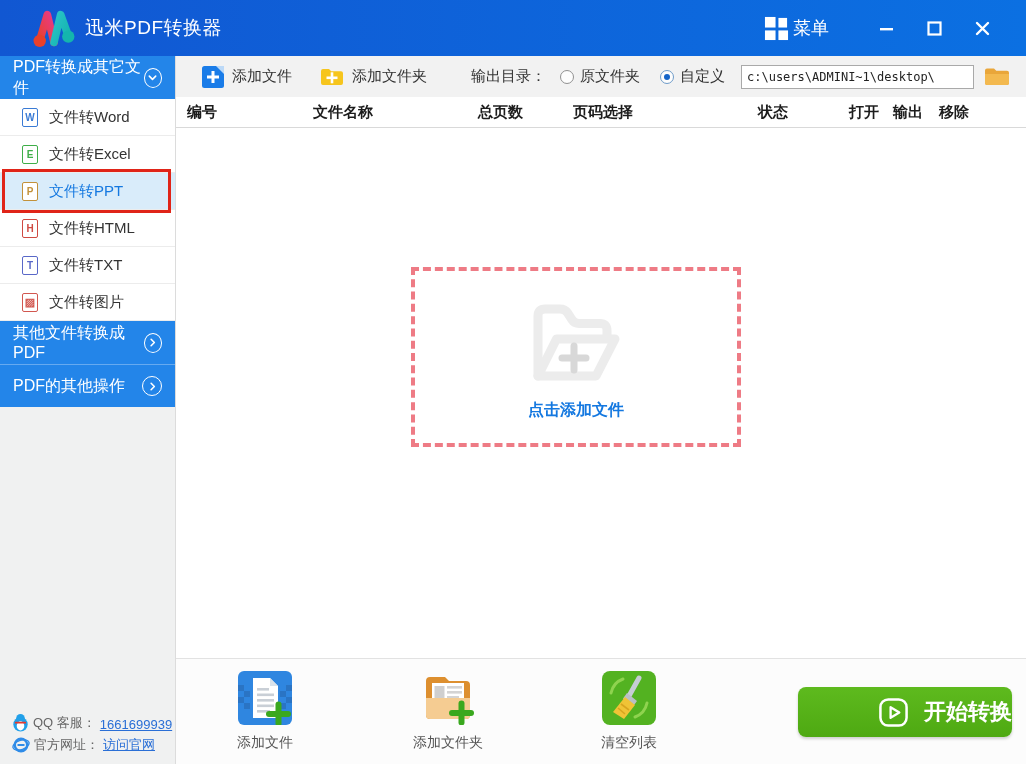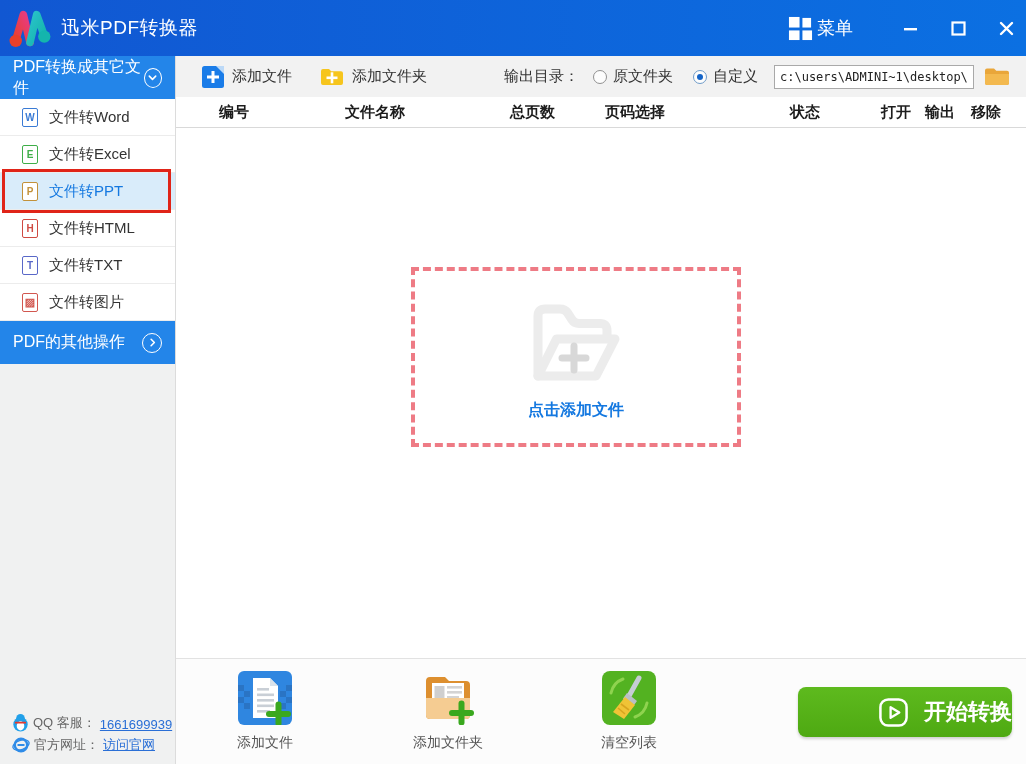--- a/index.html
+++ b/index.html
@@ -1,21 +1,21 @@
 <!DOCTYPE html>
 <html><head>
 <meta charset="utf-8">
 <style>
   * { margin:0; padding:0; box-sizing:border-box; }
   body { font-family:"Liberation Sans", sans-serif; background:#fff; }
   .app { position:relative; width:1026px; height:764px; overflow:hidden; background:#fff; }
 
   
   .titlebar { height:56px; background:linear-gradient(90deg,#1157d2,#0b70e2);
-    display:flex; align-items:center; padding:0 7px; }
+    display:flex; align-items:center; padding:0 31px; }
   .logo { width:46px; height:40px; margin-right:8px; }
   .app-title { color:#fff; font-size:19px; letter-spacing:.5px; }
   .tb-right { margin-left:auto; display:flex; align-items:center; }
   .menu-group { display:flex; align-items:center; gap:4px; color:#fff; font-size:18px; cursor:pointer; }
   .win-controls { display:flex; align-items:center; gap:30px; margin-left:48px; margin-right:4px; }
   .win-btn { width:18px; height:18px; display:flex; align-items:center; justify-content:center; cursor:pointer; }
 
   
   .body { display:flex; height:708px; }
   .sidebar { width:176px; background:#f0f1f1; border-right:1px solid #dcdcdc; position:relative; flex:none; }
@@ -50,27 +50,27 @@
   .toolbar { height:41px; background:#f2f2f2; display:flex; align-items:center; padding:0 16px 0 26px; flex:none; }
   .tool-btn { display:flex; align-items:center; gap:8px; font-size:15px; color:#333; cursor:pointer; }
   .tool-btn + .tool-btn { margin-left:28px; }
   .out-group { margin-left:auto; display:flex; align-items:center; }
   .out-label { font-size:15px; color:#333; }
   .radio { width:14px; height:14px; border-radius:50%; border:1px solid #919191; background:#fdfdfd;
     display:inline-block; position:relative; cursor:pointer; flex:none; }
   .radio.checked { border-color:#6f9cc9; }
   .radio.checked::after { content:""; position:absolute; inset:3px; border-radius:50%; background:#1464c8; }
   .radio-label { font-size:15px; color:#333; margin-left:6px; }
-  .path-input { width:200px; height:24px; border:1px solid #a9a9a9; background:#fff; margin-left:16px;
+  .path-input { width:233px; height:24px; border:1px solid #a9a9a9; background:#fff; margin-left:16px;
     font-family:"DejaVu Sans Mono", monospace; font-size:12px; padding:0 5px; color:#222; }
   .browse { margin-left:10px; cursor:pointer; display:flex; }
 
   
   .table-head { height:31px; background:#fff; border-bottom:1px solid #d9d9d9; position:relative; flex:none; }
-  .th { position:absolute; top:6px; font-size:15px; font-weight:bold; color:#1c1c1c;margin-left:32px; }
+  .th { position:absolute; top:6px; font-size:15px; font-weight:bold; color:#1c1c1c; }
 
   
   .list-area { flex:1; background:#fff; }
   .dropzone { width:330px; height:180px; margin:139px 0 0 235px; border:4px dashed #ee7b85;
     display:flex; flex-direction:column; align-items:center; justify-content:center; cursor:pointer; }
   .dz-label { font-size:16px; font-weight:bold; color:#1478e0; margin-top:-2px; }
 
   
   .bottombar { height:106px; background:#fcfcfc; border-top:1px solid #e2e2e2; position:relative; flex:none; }
   .action { position:absolute; top:12px; width:96px; display:flex; flex-direction:column;
@@ -170,20 +170,28 @@
           <span class="doc-ic ic-txt">T</span>
           <span>文件转TXT</span>
         </li>
         <li>
           <span class="doc-ic ic-img">▨</span>
           <span>文件转图片</span>
         </li>
       </ul>
 
       <div class="side-header">
+        <span>其他文件转换成PDF</span>
+        <span class="chev">
+          <svg width="11" height="11" viewBox="0 0 12 12">
+              <polyline points="4.5,2.5 8,6 4.5,9.5" fill="none" stroke="#fff" stroke-width="1.7" stroke-linecap="round" stroke-linejoin="round"></polyline>
+            </svg>
+        </span>
+      </div>
+      <div class="side-header">
         <span>PDF的其他操作</span>
         <span class="chev">
           <svg width="11" height="11" viewBox="0 0 12 12">
               <polyline points="4.5,2.5 8,6 4.5,9.5" fill="none" stroke="#fff" stroke-width="1.7" stroke-linecap="round" stroke-linejoin="round"></polyline>
             </svg>
         </span>
       </div>
 
       <div class="support">
         <div class="row">

